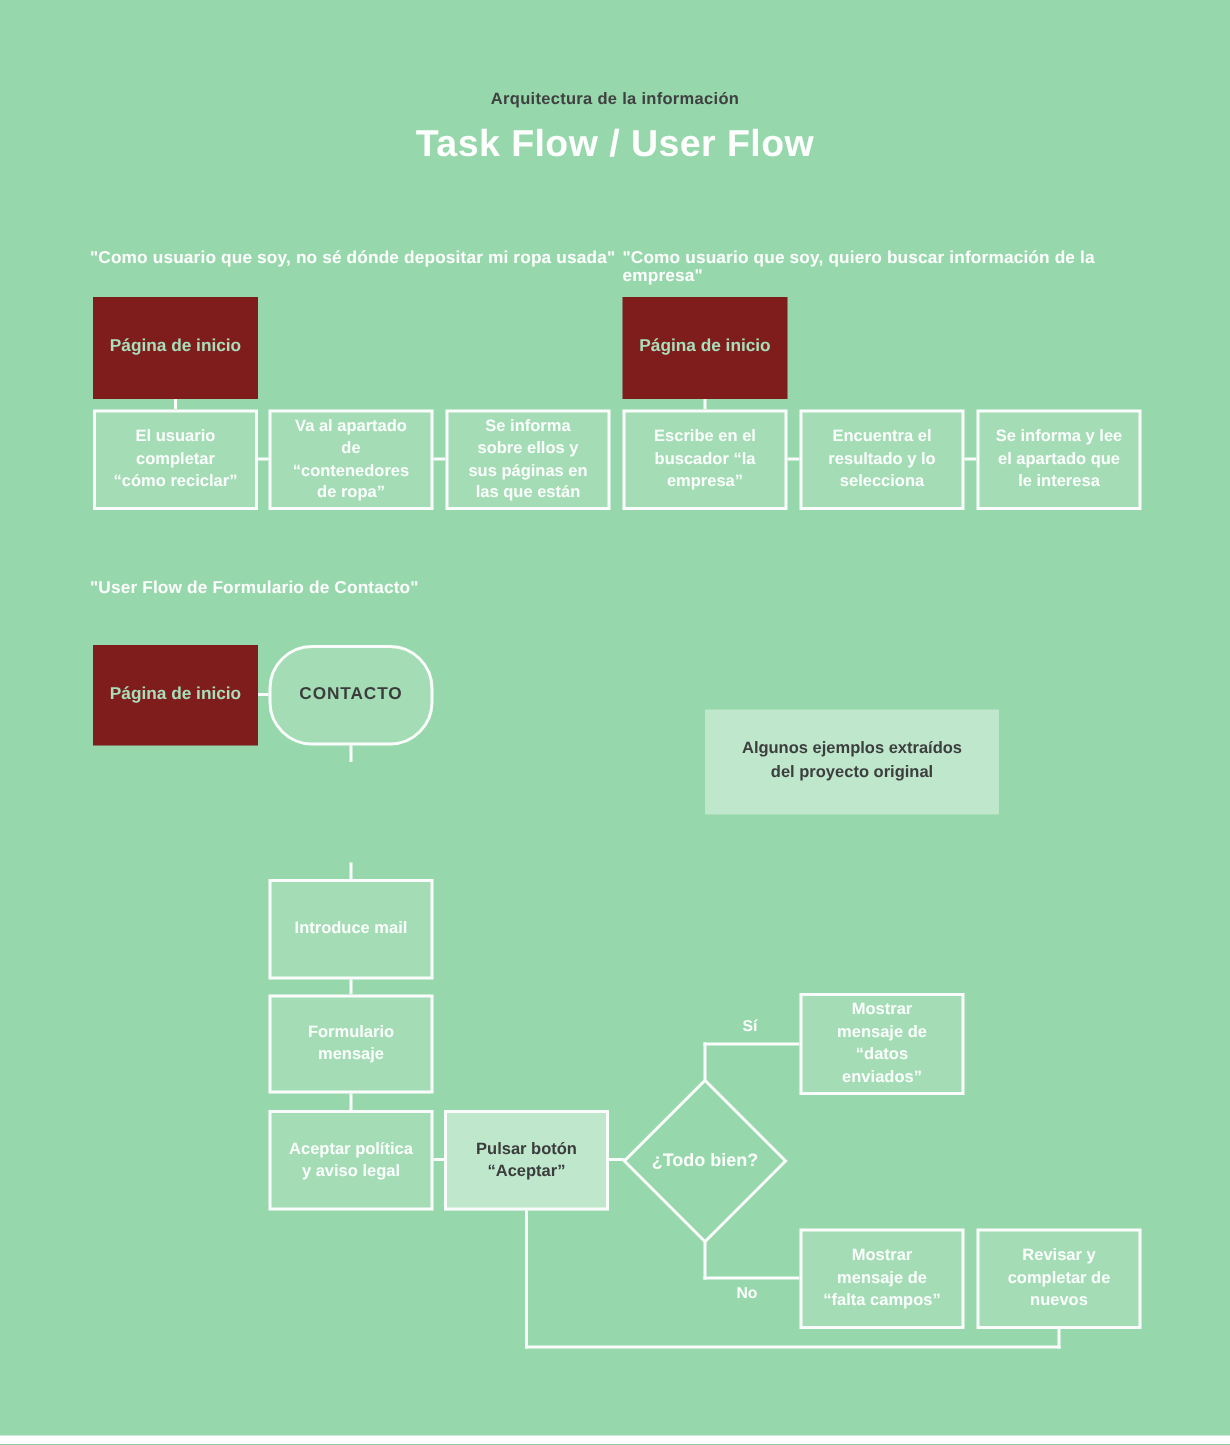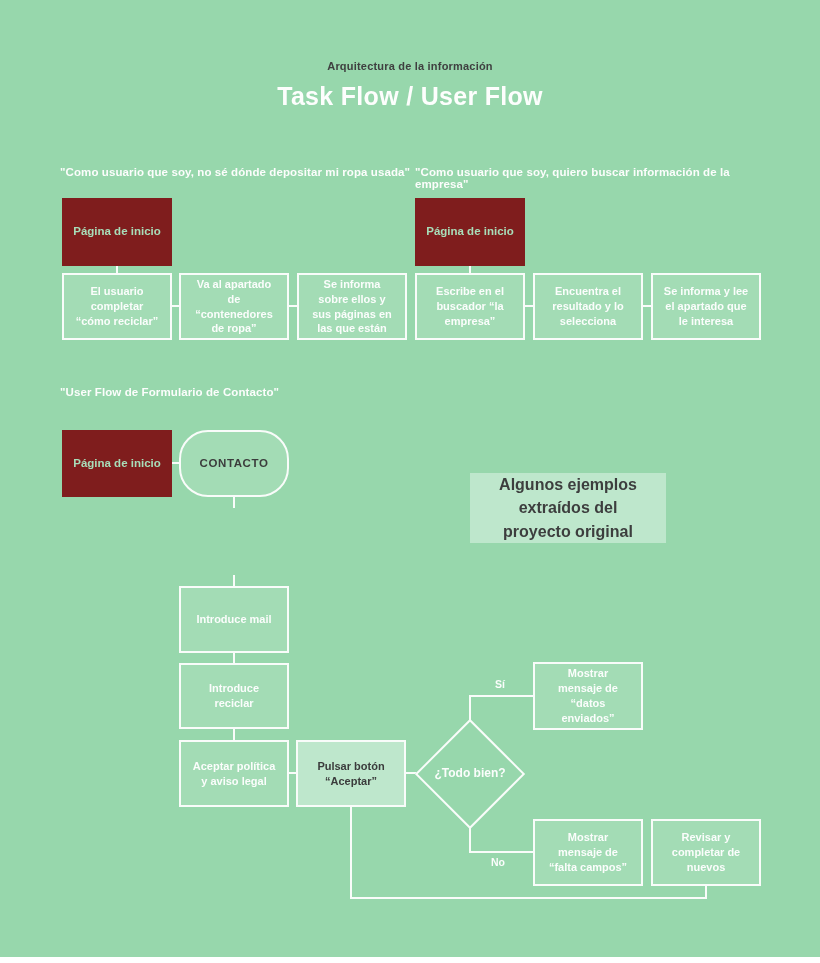--- a/index.html
+++ b/index.html
@@ -43,21 +43,21 @@
   .box.contact {
     color: #3b3c3c; font-size: 11.5px; letter-spacing: .6px;
   }
   .box.highlight {
     background: #bee7cc; color: #3b3c3c;
   }
   .note {
     position: absolute;
     background: #bee7cc; border: none;
     display: flex; align-items: center; justify-content: center;
-    text-align: center; color: #3d3e3e; font-size: 16px; font-weight: bold;
+    text-align: center; color: #3d3e3e; font-size: 11px; font-weight: bold;
     line-height: 1.45; padding: 6px 20px;
   }
   .hline, .vline { position: absolute; background: #f9fcfa; }
   .hline { height: 2px; }
   .vline { width: 2px; }
   .diamond {
     position: absolute; left: 431px; top: 735px;
     width: 78px; height: 78px;
     border: 2px solid #f9fcfa;
     transform: rotate(45deg);
@@ -115,21 +115,21 @@
   <div class="hline" style="left:172px; top:462px; width:7px;"></div>
 
   <div class="box contact" style="left:179px; top:430px; width:110px; height:67px;border-radius:29px;">CONTACTO</div>
   <div class="vline" style="left:233px; top:497px; height:11px;"></div>
 
   <div class="vline" style="left:233px; top:575px; height:11px;"></div>
 
   <div class="box" style="left:179px; top:586px; width:110px; height:67px;">Introduce mail</div>
   <div class="vline" style="left:233px; top:653px; height:10px;"></div>
 
-  <div class="box" style="left:179px; top:663px; width:110px; height:66px;">Introduce reciclar</div>
+  <div class="box" style="left:179px; top:663px; width:110px; height:66px;">Formulario mensaje</div>
   <div class="vline" style="left:233px; top:729px; height:11px;"></div>
 
   <div class="box" style="left:179px; top:740px; width:110px; height:67px;">Aceptar política y aviso legal</div>
   <div class="hline" style="left:289px; top:772px; width:7px;"></div>
 
   <div class="box highlight" style="left:296px; top:740px; width:110px; height:67px;">Pulsar botón “Aceptar”</div>
   <div class="hline" style="left:406px; top:772px; width:11px;"></div>
 
   <div class="diamond"></div>
   <div class="diamond-label">¿Todo bien?</div>

